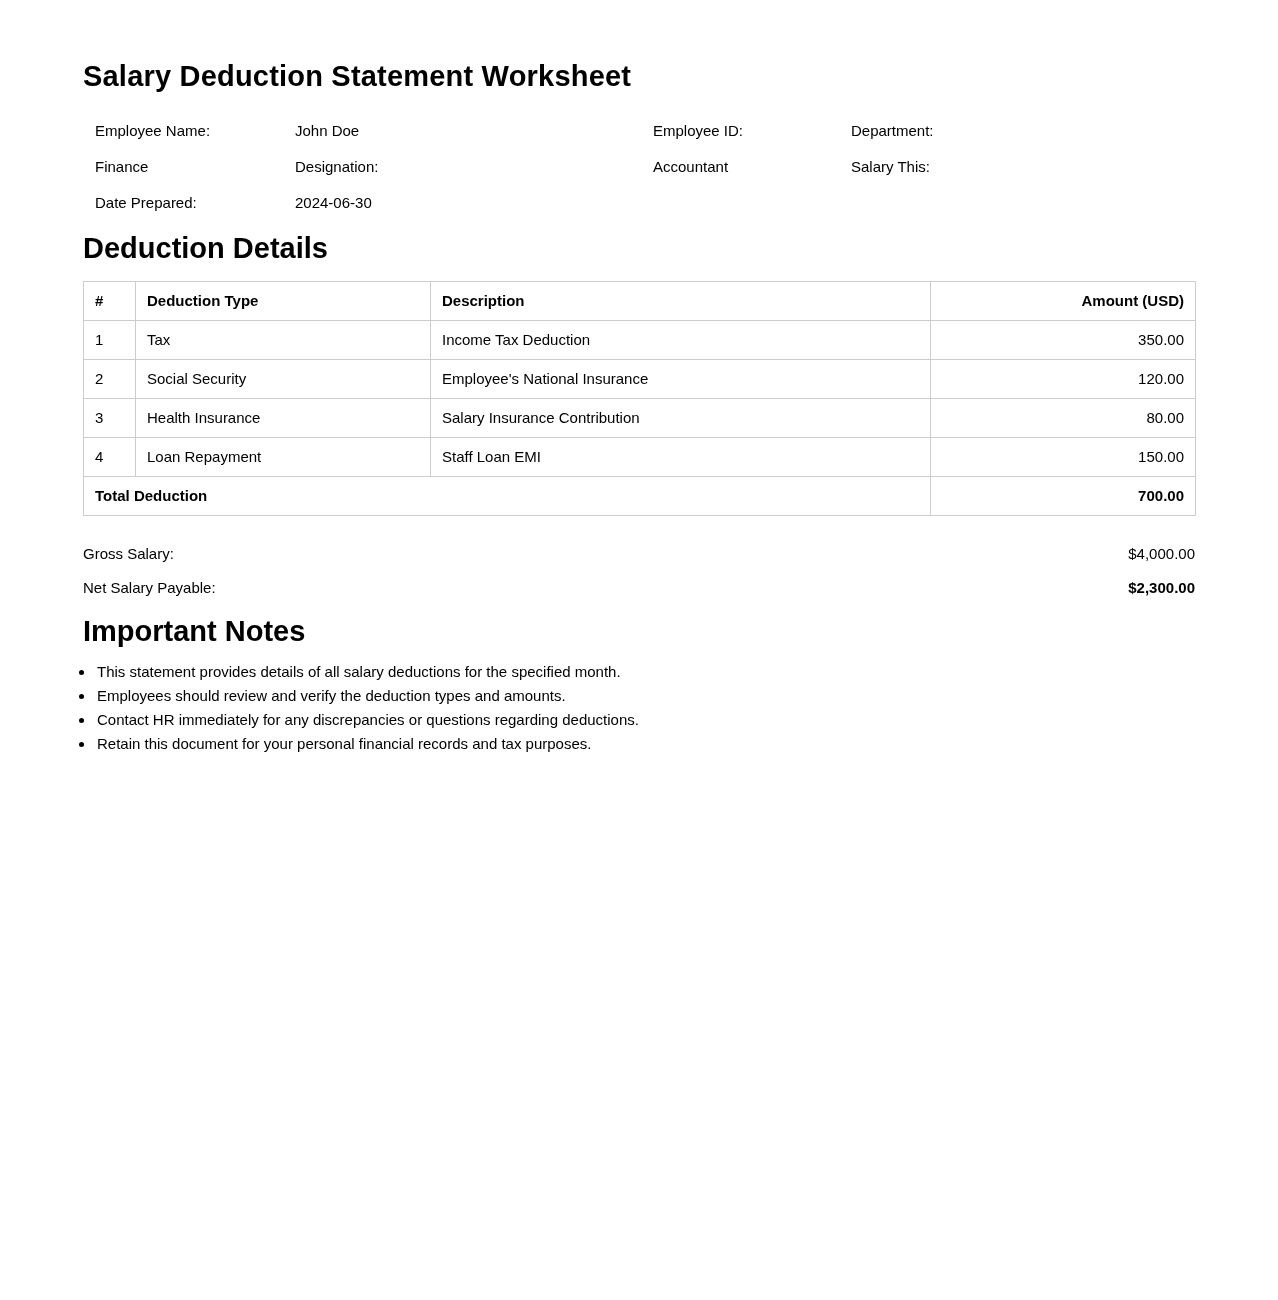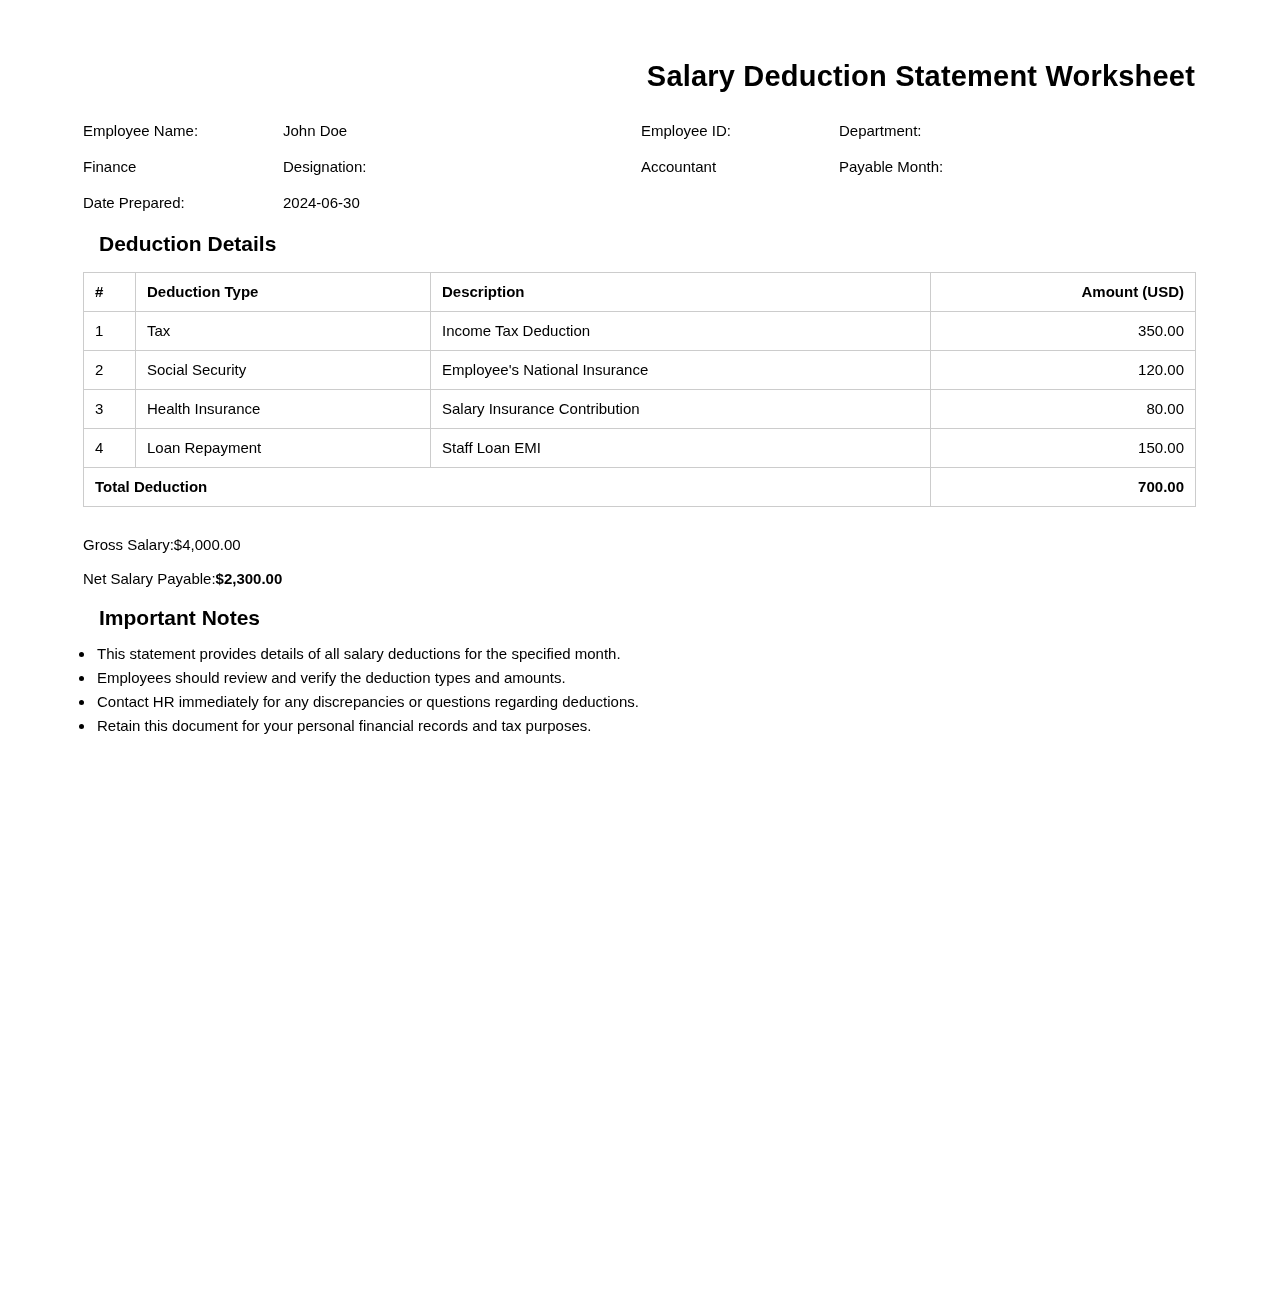--- a/index.html
+++ b/index.html
@@ -11,35 +11,34 @@
     font-family: "Liberation Sans", sans-serif;
     font-size: 15px;
   }
   .page { padding: 60px 83px 40px 83px; }
 
   h1.doc-title {
     font-size: 29px;
     font-weight: bold;
     letter-spacing: 0.2px;
     margin-bottom: 28px;
-    text-align: right;
   }
 
   .info-grid {
     display: grid;
     grid-template-columns: 200px 358px 198px auto;
     row-gap: 17px;
     margin-bottom: 20px;
   }
-  .info-grid > div { line-height: 19px; }
+  .info-grid > div { line-height: 19px; margin-left: 12px; }
 
   h2.section-heading {
-    font-size: 21px;
+    font-size: 29px;
     font-weight: bold;
-    margin: 18px 0 16px 16px;
+    margin: 18px 0 16px 0;
   }
 
   table.deduction-table {
     width: 1112px;
     border-collapse: collapse;
     table-layout: fixed;
   }
   table.deduction-table th,
   table.deduction-table td {
     border: 1px solid #cccccc;
@@ -50,20 +49,21 @@
     overflow: hidden;
   }
   table.deduction-table th { font-weight: bold; }
   table.deduction-table th.amount,
   table.deduction-table td.amount { text-align: right; }
   table.deduction-table tr.total-row td { font-weight: bold; }
 
   .summary { margin-top: 28px; }
   .summary-row {
     display: flex;
+    justify-content: space-between;
     align-items: baseline;
     margin-bottom: 15px;
     line-height: 19px;
   }
   .summary-row .value { text-align: right; }
   .summary-row.net .value { font-weight: bold; }
 
   .notes-heading { margin-top: 24px; margin-bottom: 18px; }
   ul.notes-list {
     margin-left: 12px;
@@ -85,21 +85,21 @@
   <div class="info-grid">
     <div>Employee Name:</div>
     <div>John Doe</div>
     <div>Employee ID:</div>
 
     <div>Department:</div>
     <div>Finance</div>
     <div>Designation:</div>
     <div>Accountant</div>
 
-    <div>Payable Month:</div>
+    <div>Salary This:</div>
     <div>Date Prepared:</div>
     <div>2024-06-30</div>
   </div>
 
   <h2 class="section-heading">Deduction Details</h2>
 
   <table class="deduction-table">
     <colgroup>
       <col style="width:52px">
       <col style="width:295px">

